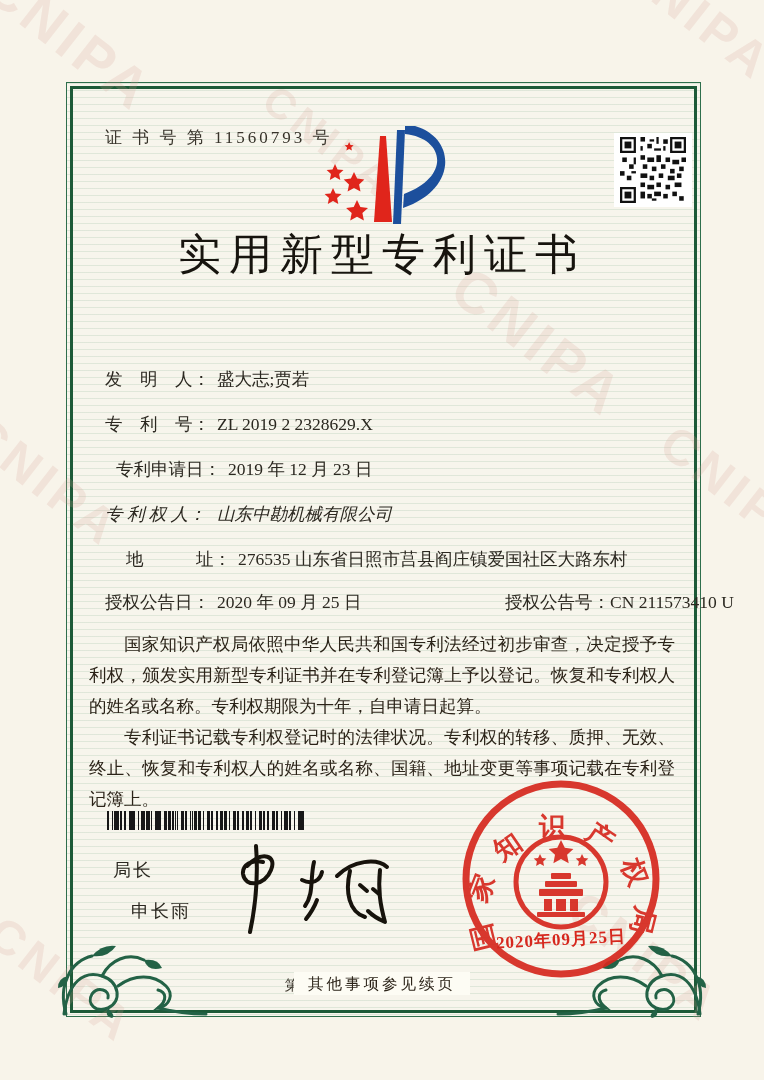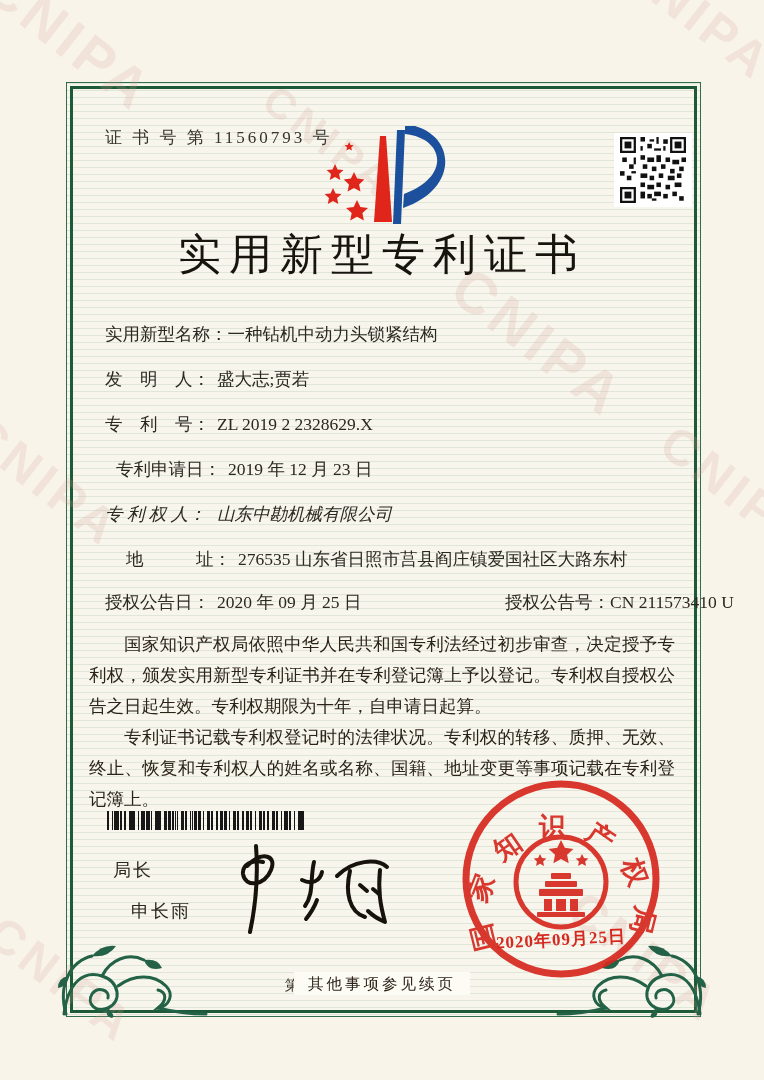--- a/index.html
+++ b/index.html
@@ -177,23 +177,20 @@
         <rect x="15" y="24" width="3" height="2"></rect>
       <rect x="19" y="25" width="2" height="2"></rect>
         <rect x="23" y="24" width="2" height="2"></rect>
       <rect x="26" y="26" width="2" height="2"></rect>
         <rect x="14" y="27" width="2" height="1"></rect>
     </g>
   </svg>
 
   <div class="title">实用新型专利证书</div>
 
-  <div class="row" style="top:322px;">
-    <span class="lab">实用新型名称：</span><span>一种钻机中动力头锁紧结构</span>
-  </div>
   <div class="row" style="top:367px;">
     <span class="lab">发　明　人：</span><span>盛大志;贾若</span>
   </div>
   <div class="row" style="top:412px;">
     <span class="lab">专　利　号：</span><span>ZL 2019 2 2328629.X</span>
   </div>
   <div class="row" style="top:457px;margin-left:11px;">
     <span class="lab">专利申请日：</span><span>2019 年 12 月 23 日</span>
   </div>
   <div class="row" style="top:502px;font-style:italic;">
@@ -203,21 +200,21 @@
     <span class="lab">地　　　址：</span><span>276535 山东省日照市莒县阎庄镇爱国社区大路东村</span>
   </div>
   <div class="row" style="top:590px;">
     <span class="lab">授权公告日：</span><span>2020 年 09 月 25 日</span>
     <span class="grant-no">
       <span>授权公告号：</span><span>CN 211573410 U</span>
     </span>
   </div>
 
   <div class="paras">
-    <p>国家知识产权局依照中华人民共和国专利法经过初步审查，决定授予专利权，颁发实用新型专利证书并在专利登记簿上予以登记。专利权自授权公告之日起生效。专利权期限为十年，自申请日起算。</p>
+    <p>国家知识产权局依照中华人民共和国专利法经过初步审查，决定授予专利权，颁发实用新型专利证书并在专利登记簿上予以登记。恢复和专利权人的姓名或名称。专利权期限为十年，自申请日起算。</p>
     <p>专利证书记载专利权登记时的法律状况。专利权的转移、质押、无效、终止、恢复和专利权人的姓名或名称、国籍、地址变更等事项记载在专利登记簿上。</p>
   </div>
 
   <div class="barcode"></div>
 
   <div class="signer-title">局长</div>
   <div class="signer-name">申长雨</div>
 
   <svg class="signature" viewBox="0 0 200 100">
     <g stroke="#17130c" stroke-width="4" fill="none" stroke-linecap="round" stroke-linejoin="round">

